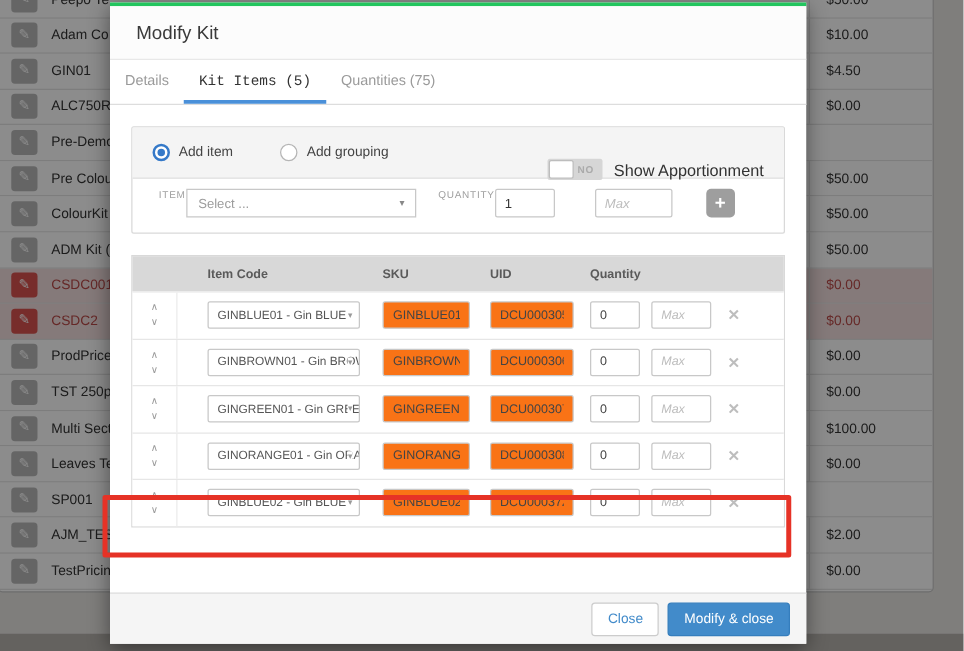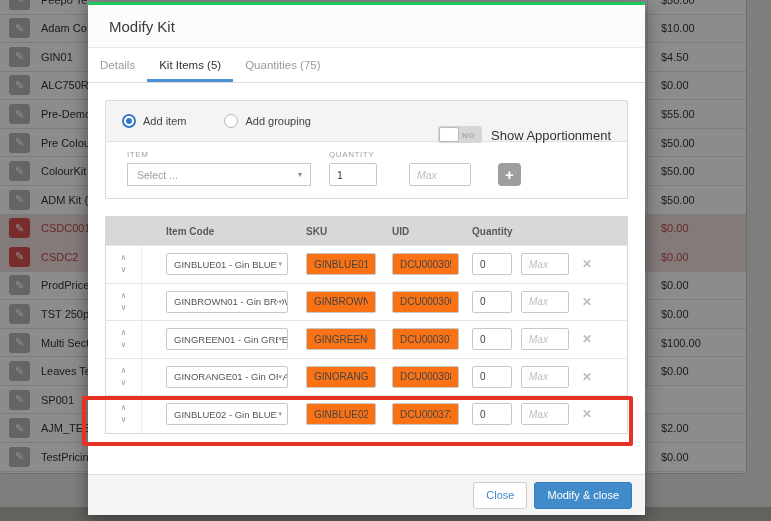--- a/index.html
+++ b/index.html
@@ -32,21 +32,21 @@
 
   
   .modal { position: absolute; left: 88px; top: 2px; width: 557px; height: 513px;
            background: #fff; border-top: 3px solid #22c55e; z-index: 20;
            box-shadow: 0 4px 16px rgba(0,0,0,0.45); }
   .modal-header { padding: 13px 21px 12px; background: #fcfcfc; border-bottom: 1px solid #e8e8e8; }
   .modal-title { font-size: 15px; color: #3a3a3a; }
   .tabs { display: flex; border-bottom: 1px solid #ddd; background: #fff; }
   .tab { padding: 11px 12px 8px; font-size: 11.5px; color: #9a9a9a;
          border-bottom: 3px solid transparent; cursor: pointer; }
-  .tab.active { color: #333; border-bottom-color: #4a90d9; }
+  .tab.active { color: #333; border-bottom-color: #4a90d9; font-family: Liberation Mono, monospace; }
   .modal-body { position: relative; padding: 17px; }
 
   
   .panel { border: 1px solid #d9d9d9; border-radius: 2px; }
   .panel-head { display: flex; align-items: center; height: 41px; padding: 0 16px;
                 background: #f4f4f4; border-bottom: 1px solid #e0e0e0; }
   .radio-group { display: flex; align-items: center; margin-right: 38px; cursor: pointer; }
   .radio { width: 14px; height: 14px; border-radius: 50%; background: #fff;
            border: 1px solid #b5b5b5; position: relative; margin-right: 7px; }
   .radio.selected { border: 2px solid #3579c8; }
@@ -56,21 +56,21 @@
   .toggle-group { margin-left: auto; display: flex; align-items: flex-end; margin-top: 27px; }
   .toggle { position: relative; width: 44px; height: 17px; background: #d6d6d6;
             border-radius: 2px; margin-right: 9px; cursor: pointer; }
   .toggle-knob { position: absolute; left: 1px; top: 1px; width: 20px; height: 15px;
                  background: #fff; border: 1px solid #bdbdbd; border-radius: 2px; }
   .toggle-text { position: absolute; right: 7px; top: 50%; transform: translateY(-50%);
                  font-size: 8px; font-weight: bold; color: #aaa; letter-spacing: 0.5px; }
   .toggle-caption { font-size: 13px; color: #333; }
 
   .panel-body { display: flex; align-items: flex-end; padding: 8px 16px 12px 21px; }
-  .field-group { display: flex; flex-direction: column; }
+  .field-group { display: flex; }
   .field-label { font-size: 8px; color: #a0a0a0; letter-spacing: 0.6px; margin-bottom: 4px; }
   .fake-select { position: relative; display: flex; align-items: center; height: 23px;
                  border: 1px solid #c8c8c8; border-radius: 0; background: #fff;
                  padding: 0 20px 0 9px; font-size: 10.5px; color: #9c9c9c; cursor: pointer; }
   .fake-select .caret { position: absolute; right: 8px; color: #888; font-size: 8px; }
   .sel-item { width: 184px; }
   .grp-qty { margin-left: 18px; }
   input { font-family: "Liberation Sans", sans-serif; outline: none; }
   .inp { height: 23px; border: 1px solid #c8c8c8; border-radius: 2px; padding: 0 7px;
          font-size: 10.5px; color: #333; background: #fff; }
@@ -164,21 +164,20 @@
       <span class="bg-ellipsis"></span>
       <span class="bg-price">$0.00</span>
     </div>
 
     <div class="bg-row">
       <div class="bg-edit-btn">
         <span>✎</span>
       </div>
       <span class="bg-code">Pre-Demo</span>
       <span class="bg-ellipsis"></span>
-      <span class="bg-price">$55.00</span>
     </div>
 
     <div class="bg-row">
       <div class="bg-edit-btn">
         <span>✎</span>
       </div>
       <span class="bg-code">Pre Colou</span>
       <span class="bg-ellipsis"></span>
       <span class="bg-price">$50.00</span>
     </div>

